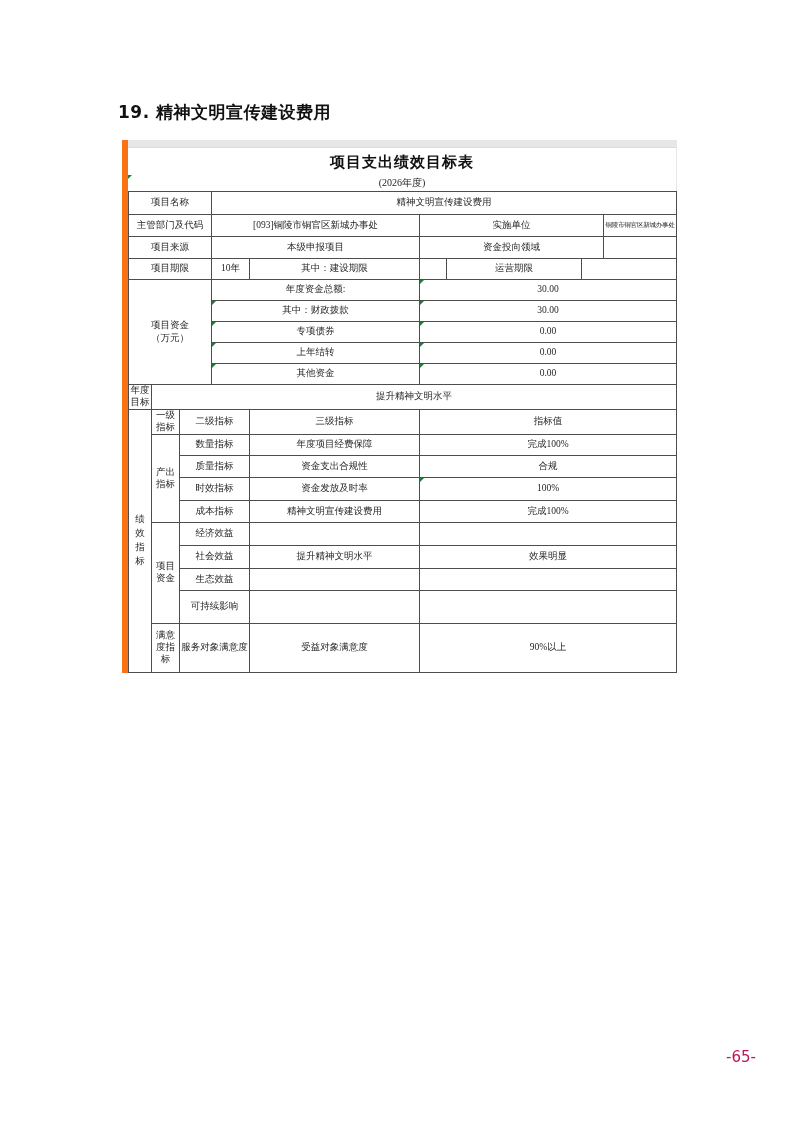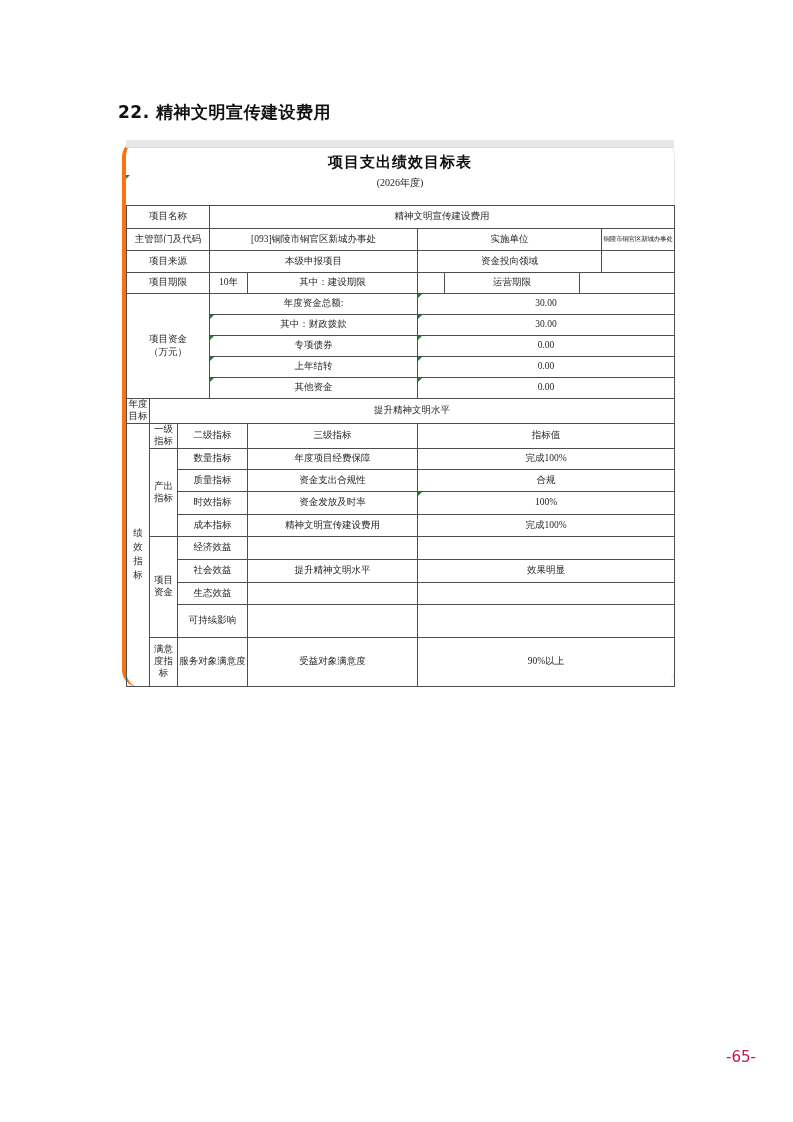--- a/index.html
+++ b/index.html
@@ -8,39 +8,39 @@
     font-family:"Liberation Serif","DejaVu Serif",serif;color:#2b2b2b;
     overflow:hidden;
   }
   .section-title{
     position:absolute;left:118px;top:101px;
     font-family:"DejaVu Sans","Liberation Sans",sans-serif;
     font-weight:bold;font-size:17px;color:#111;letter-spacing:0.5px;
   }
   .sheet{
     position:absolute;left:122px;top:140px;width:548px;
-    background:#ffffff;border-left:4px solid #f97316;border-right:1px solid #e6e6e6;border-radius:17px;
+    background:#ffffff;border-left:6px solid #f97316;border-right:1px solid #e6e6e6;
   }
   .strip{height:7px;background:#e7e7e7;border-bottom:1px solid #dcdcdc;}
   .sheet-title{
     height:27px;line-height:29px;text-align:center;
     font-weight:bold;font-size:15px;color:#111;letter-spacing:1px;
   }
   .sheet-subtitle{
     height:16px;line-height:16px;text-align:center;font-size:10px;color:#222;
   }
   table.perf{
     border-collapse:collapse;table-layout:fixed;width:548px;
     font-size:9.5px;color:#262626;
   }
   table.perf td{
     border:1px solid #4d4d4d;text-align:center;vertical-align:middle;
     padding:0 1px;overflow:hidden;word-break:break-all;line-height:1.25;
   }
-  table.perf{border:1px solid #333;margin-top:14px;}
+  table.perf{border:1px solid #333;}
   td.left{text-align:left;}
   td.right{text-align:right;padding-right:6px;}
   td.pl1{padding-left:7px;}
   td.pl2{padding-left:19px;}
   td.pl3{padding-left:51px;}
   td.small7{font-size:6.5px;letter-spacing:-0.2px;white-space:nowrap;padding:0;}
   .vword{width:11px;margin:0 auto;line-height:1.45;}
   .w2{width:20px;margin:0 auto;}
   .w4{width:42px;margin:0 auto;line-height:1.35;}
   .gm{position:relative;}
@@ -49,21 +49,21 @@
     border-top:4px solid #1a7f37;border-right:4px solid transparent;
   }
   .page-number{
     position:absolute;left:726px;top:1048px;font-size:15px;color:#be185d;
     font-family:"DejaVu Sans","Liberation Sans",sans-serif;
   }
 </style>
 </head>
 <body>
 
-<div class="section-title">22. 精神文明宣传建设费用</div>
+<div class="section-title">19. 精神文明宣传建设费用</div>
 
 <div class="sheet">
   <div class="strip"></div>
   <div class="sheet-title">项目支出绩效目标表</div>
   <div class="sheet-subtitle gm">(2026年度)</div>
 
   <table class="perf">
     <colgroup>
       <col style="width:23px">
         <col style="width:28px">

